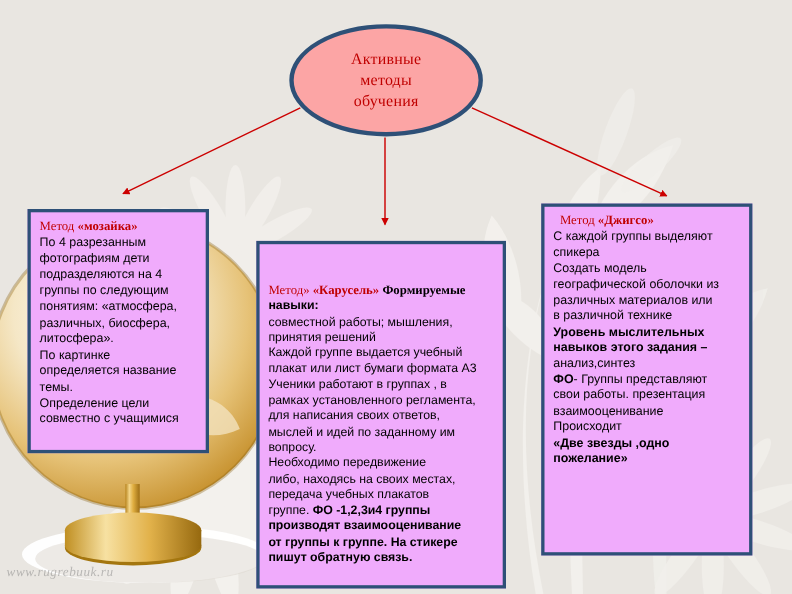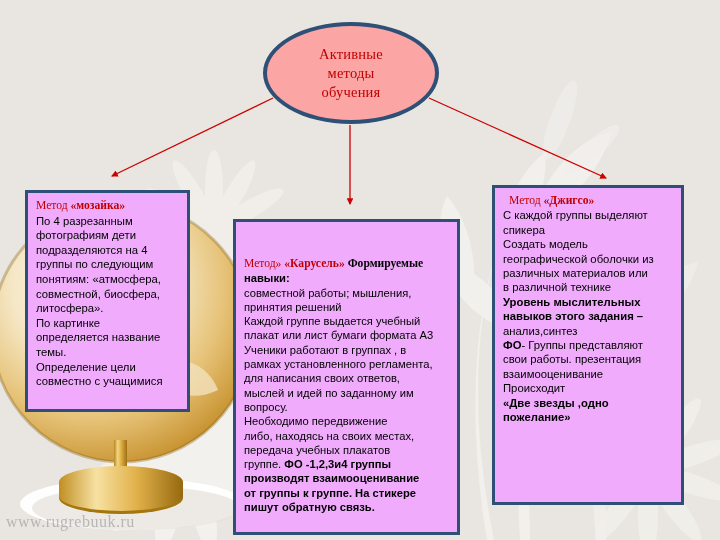--- a/index.html
+++ b/index.html
@@ -106,21 +106,22 @@
 
   #box-left .body  { font-size: 11.3px; line-height: 14.6px; }
   #box-mid .body   { font-size: 11.2px; line-height: 14.3px; margin-top: 29px; }
   #box-right .body { font-size: 11.3px; line-height: 14.4px; }
 
   .watermark {
     position: absolute;
     left: 6px;
     top: 513px;
     font-family: "Liberation Serif", "DejaVu Serif", serif;
-    font-size: 16px;
+    font-style: italic;
+    font-size: 12px;
     color: rgba(120,120,120,0.45);
     letter-spacing: 0.5px;
     z-index: 8;
     pointer-events: none;
   }
 </style>
 </head>
 <body>
 
 <div id="slide">
@@ -265,21 +266,21 @@
   </div>
 
   <div class="box" id="box-left">
     <div class="body">
       <p class="hdr-red"><span>Метод </span><b>«мозайка»</b></p>
       <p>По 4 разрезанным</p>
       <p>фотографиям дети</p>
       <p>подразделяются на 4</p>
       <p>группы  по следующим</p>
       <p>понятиям: «атмосфера,</p>
-      <p>совместной, биосфера,</p>
+      <p>различных, биосфера,</p>
       <p>литосфера».</p>
       <p>По картинке</p>
       <p>определяется название</p>
       <p>темы.</p>
       <p>Определение цели</p>
       <p>совместно с учащимися</p>
     </div>
   </div>
 
   <div class="box" id="box-mid">

